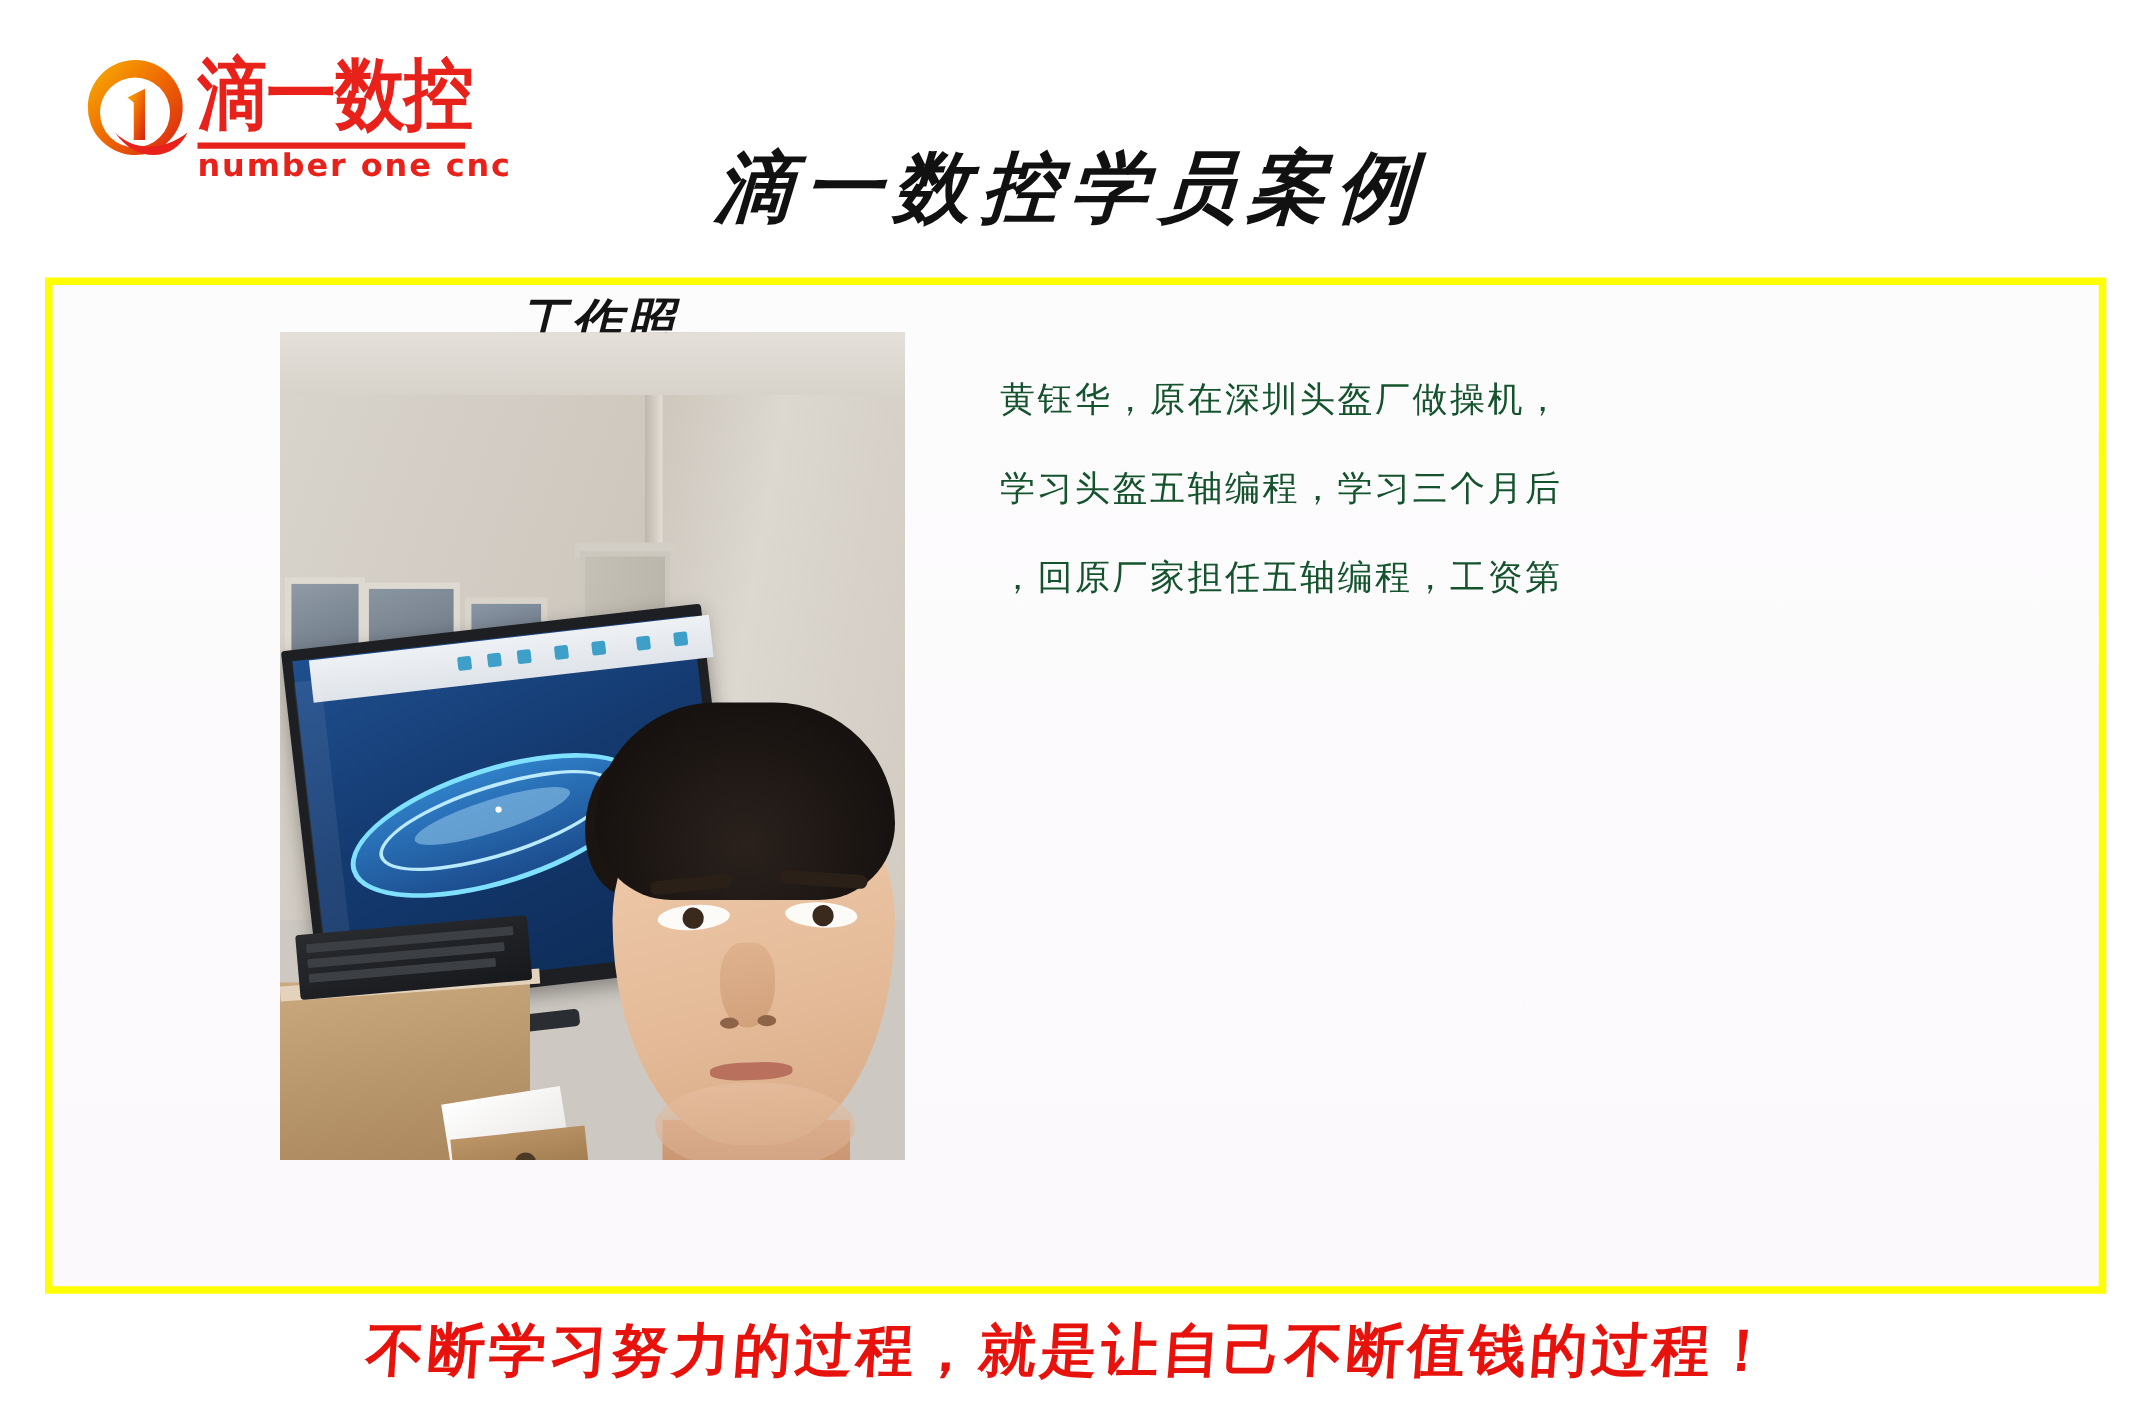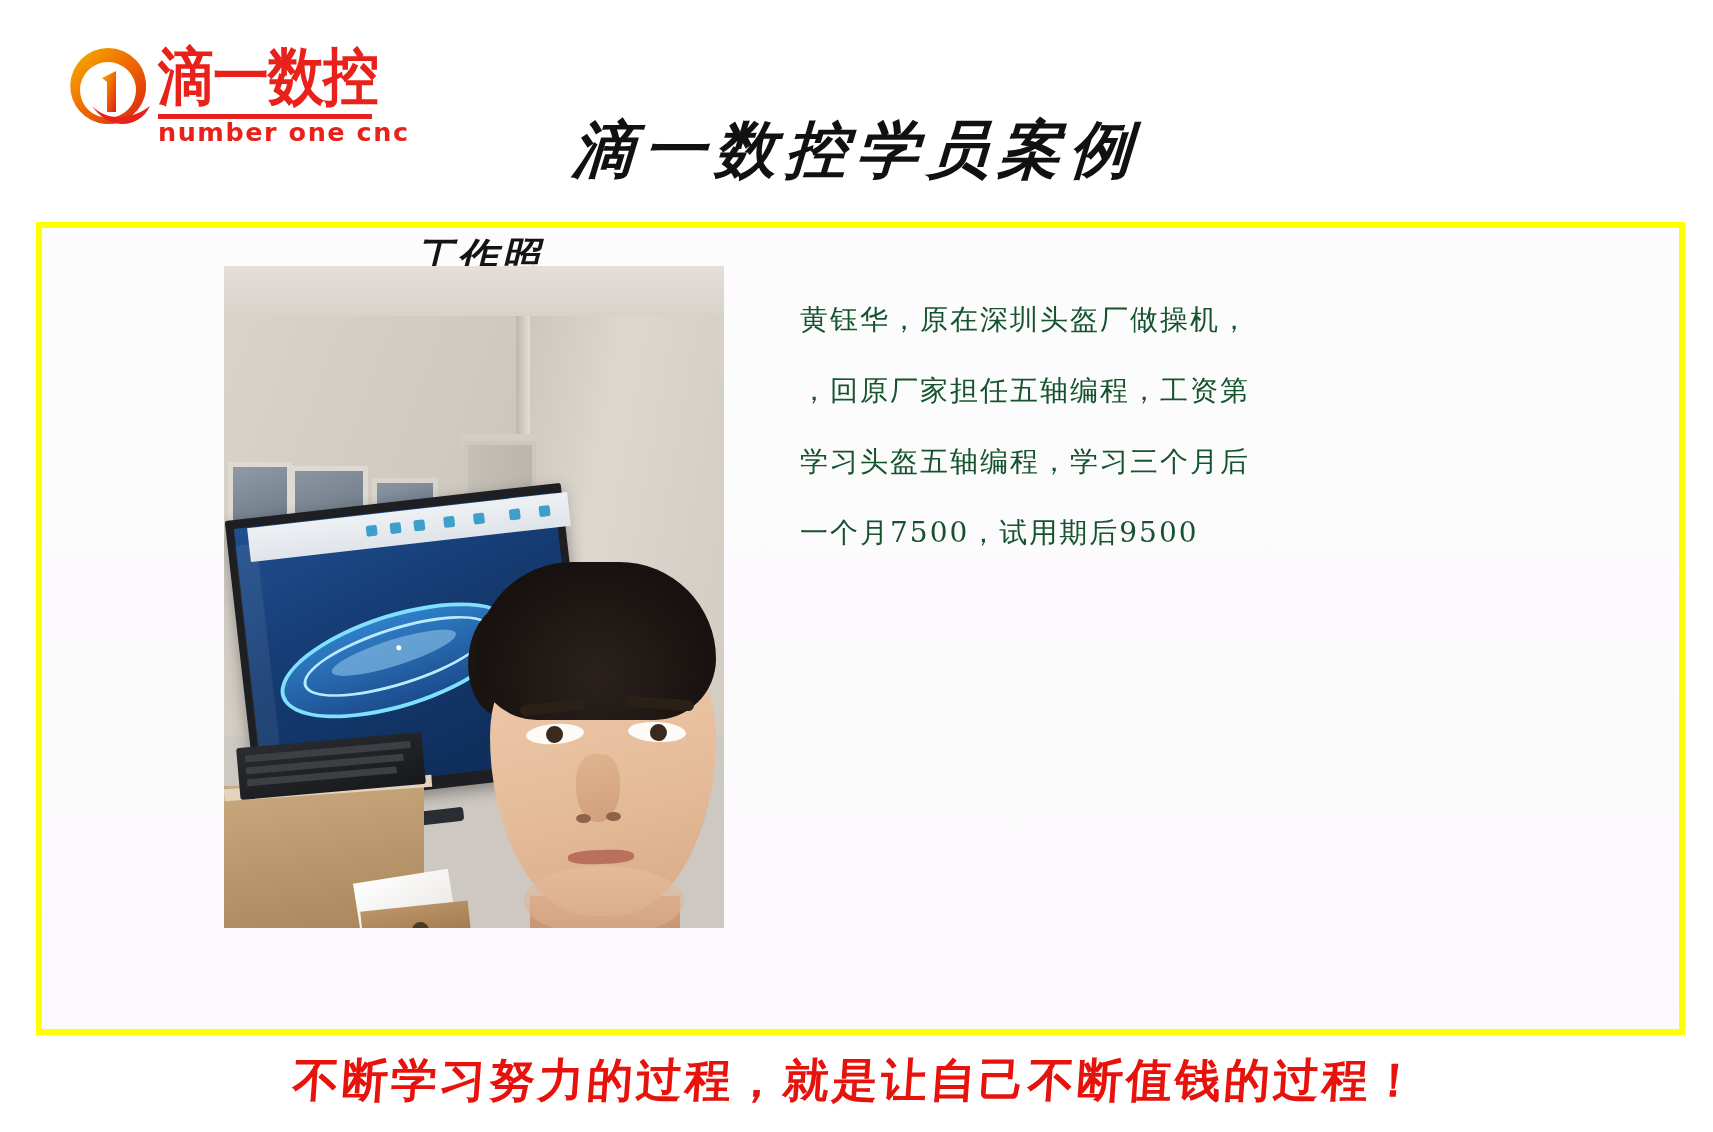--- a/index.html
+++ b/index.html
@@ -266,18 +266,17 @@
     <div class="iris" style="left:22px;"></div>
   </div>
   <div class="ph nose"></div>
   <div class="ph nostril-l"></div>
   <div class="ph nostril-r"></div>
   <div class="ph mouth"></div>
 </div>
 
 <div id="case-text">
   <span class="ln">黄钰华，原在深圳头盔厂做操机，</span>
+  <span class="ln">学习头盔五轴编程，学习三个月后</span>
   <span class="ln">，回原厂家担任五轴编程，工资第</span>
-  <span class="ln">学习头盔五轴编程，学习三个月后</span>
-  <span class="ln">一个月7500，试用期后9500</span>
 </div>
 
 <div id="footer-slogan">不断学习努力的过程，就是让自己不断值钱的过程！</div>
 
 </body></html>

